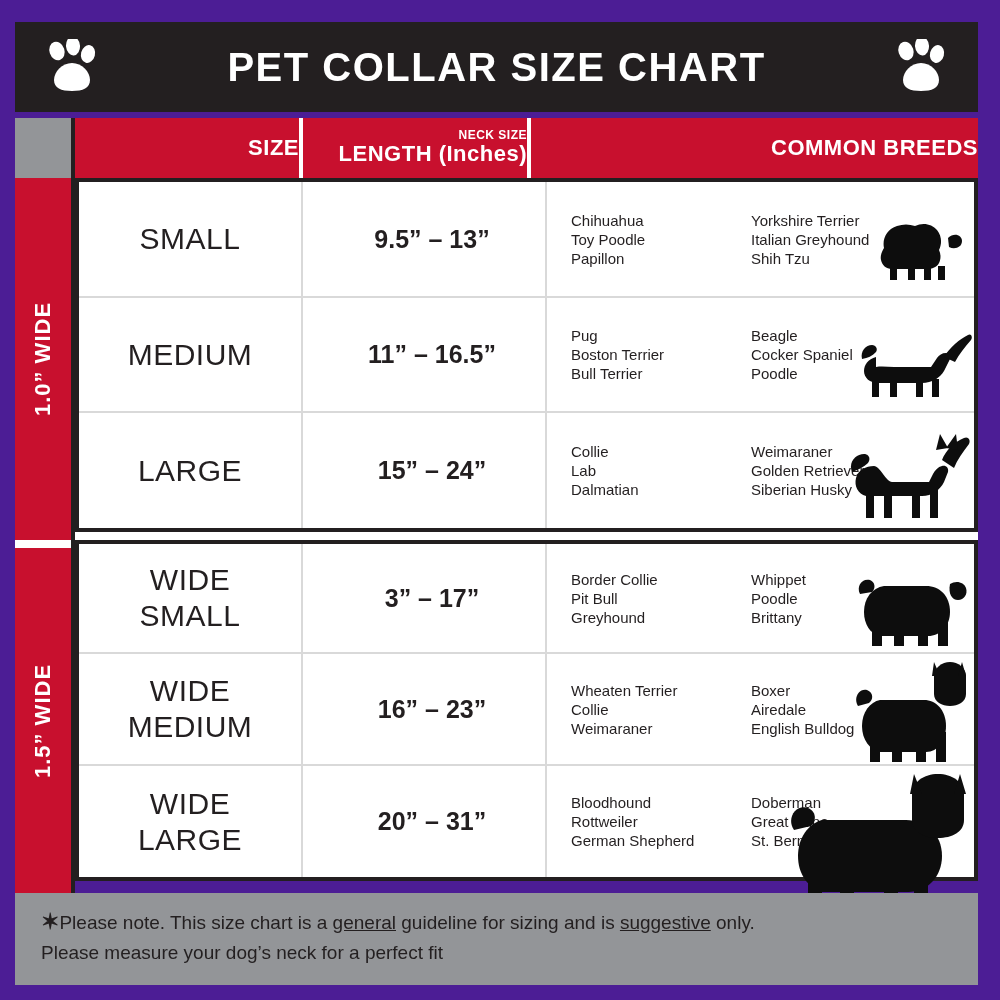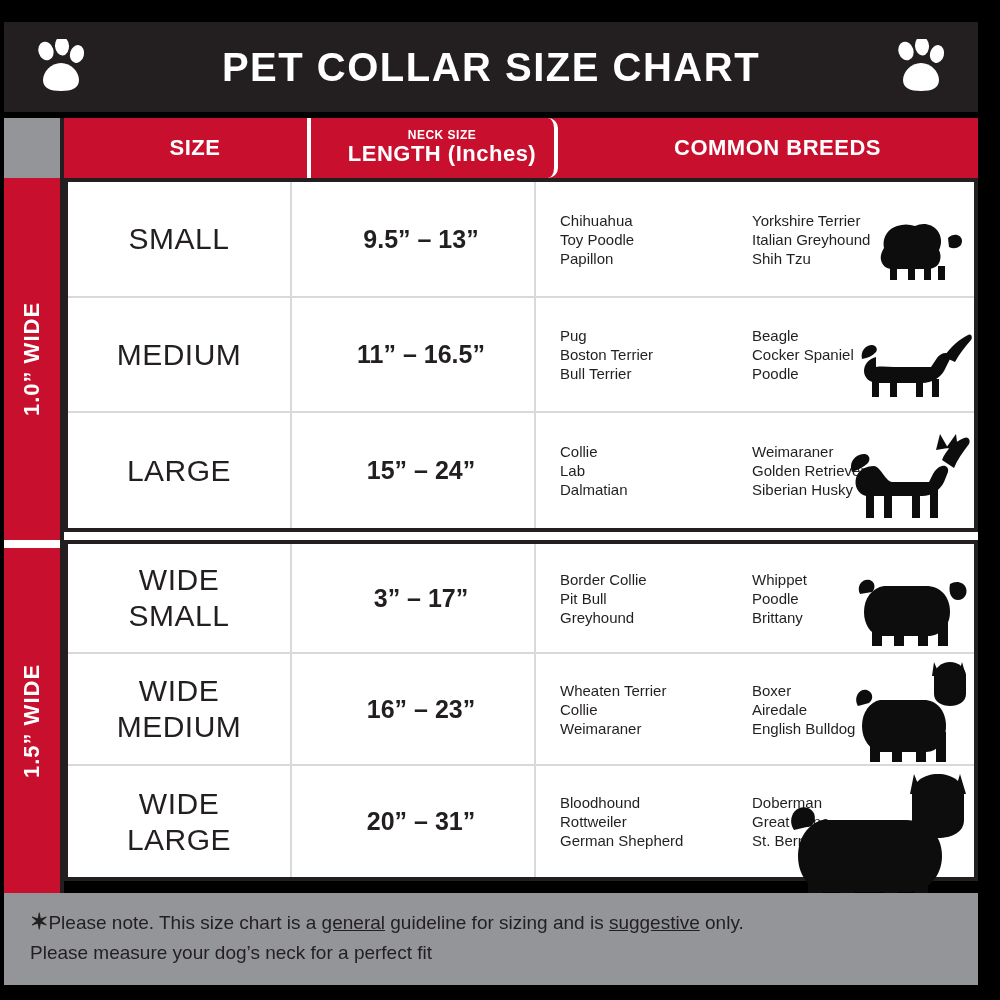--- a/index.html
+++ b/index.html
@@ -11,22 +11,22 @@
     width: 1000px;
     height: 1000px;
     font-family: "Liberation Sans", sans-serif;
     -webkit-font-smoothing: antialiased;
   }
   #chart {
     position: relative;
     width: 1000px;
     height: 1000px;
     box-sizing: border-box;
-    padding: 22px 22px 0 4px;
-    background: #000000;
+    padding: 22px 22px 0 15px;
+    background: #4c1d95;
   }
 
   
   .header {
     position: relative;
     height: 90px;
     background: #231f20;
     display: flex;
     align-items: center;
     justify-content: center;
@@ -93,32 +93,31 @@
 
   .head-row {
     display: flex;
     height: 60px;
     background: #c8102e;
     color: #ffffff;
   }
   .head-cell {
     display: flex;
     flex-direction: column;
-    align-items: center;
+    align-items: flex-end;
     justify-content: center;
     font-weight: bold;
     font-size: 22px;
     letter-spacing: 0.5px;
     border-right: 4px solid #ffffff;
     box-sizing: border-box;
-    margin-left: 19px;
   }
   .head-cell:last-child { border-right: none; }
   .col-size   { width: 228px; flex: 0 0 228px; }
-  .col-length { width: 228px; flex: 0 0 228px; border-radius: 10px; }
+  .col-length { width: 228px; flex: 0 0 228px; }
   .col-breeds { flex: 1 1 auto; }
   .small-label {
     font-size: 12px;
     font-weight: bold;
     letter-spacing: 0.5px;
     line-height: 13px;
     margin-bottom: -1px;
   }
 
   .rows {
@@ -176,21 +175,21 @@
   .cell-breeds {
     flex: 1 1 auto;
     display: flex;
     align-items: center;
     position: relative;
     padding-left: 24px;
     box-sizing: border-box;
   }
   .breed-cols {
     display: flex;
-    gap: 16px;
+    gap: 4px;
   }
   .breed-col {
     font-size: 15px;
     color: #231f20;
     line-height: 19px;
     white-space: nowrap;
   }
   .breed-col.c1 { width: 148px; }
   .breed-col.c2 { width: 150px; margin-left: 28px; }
 

